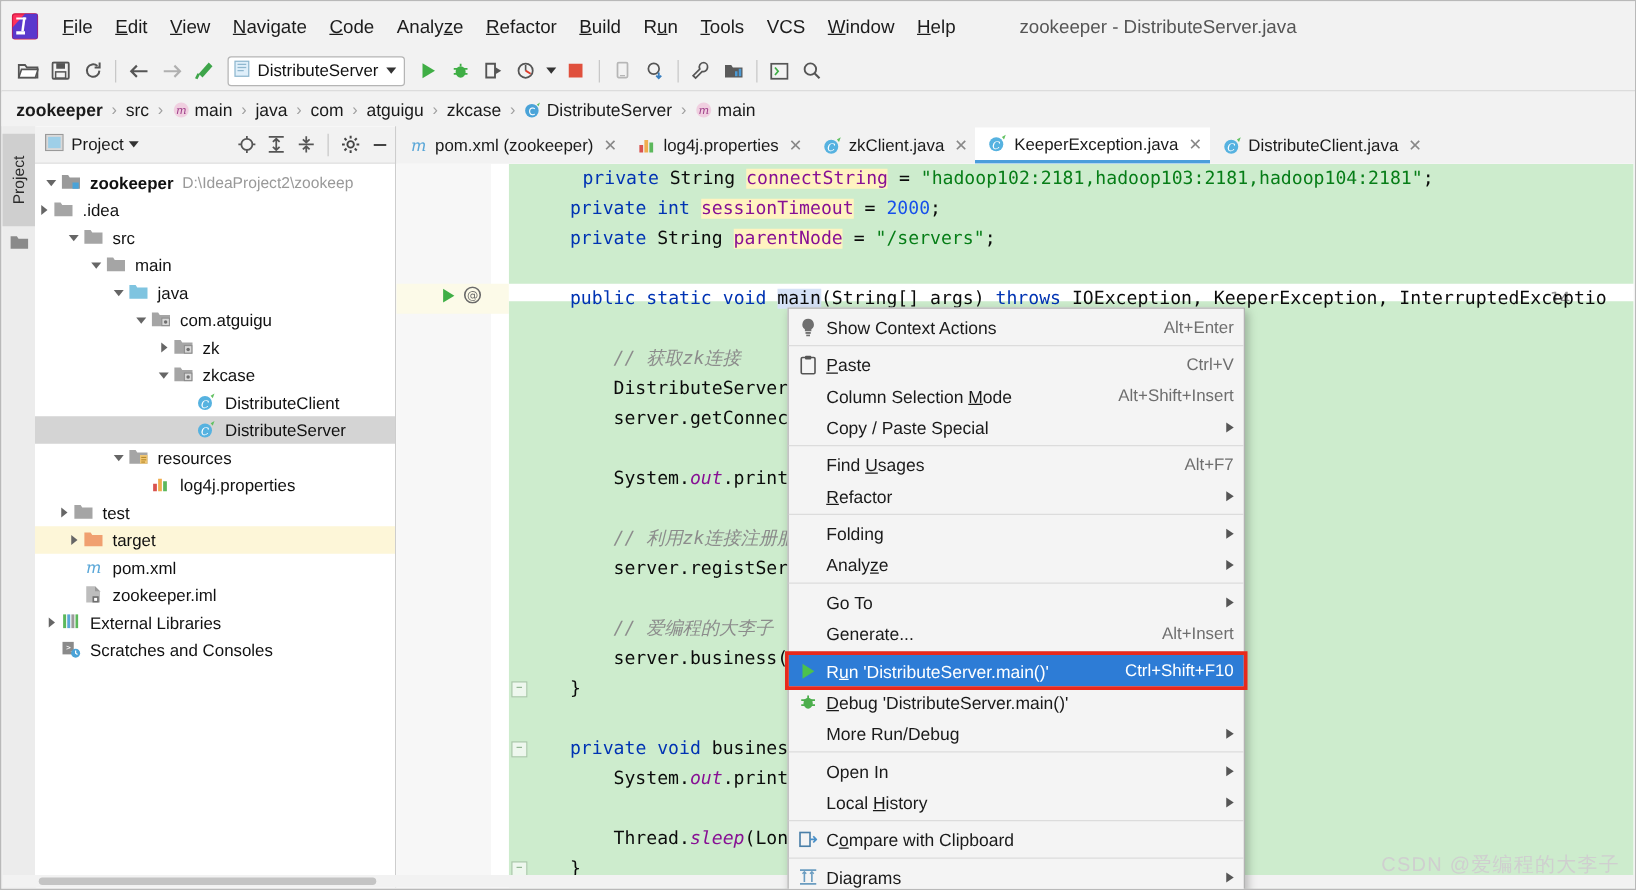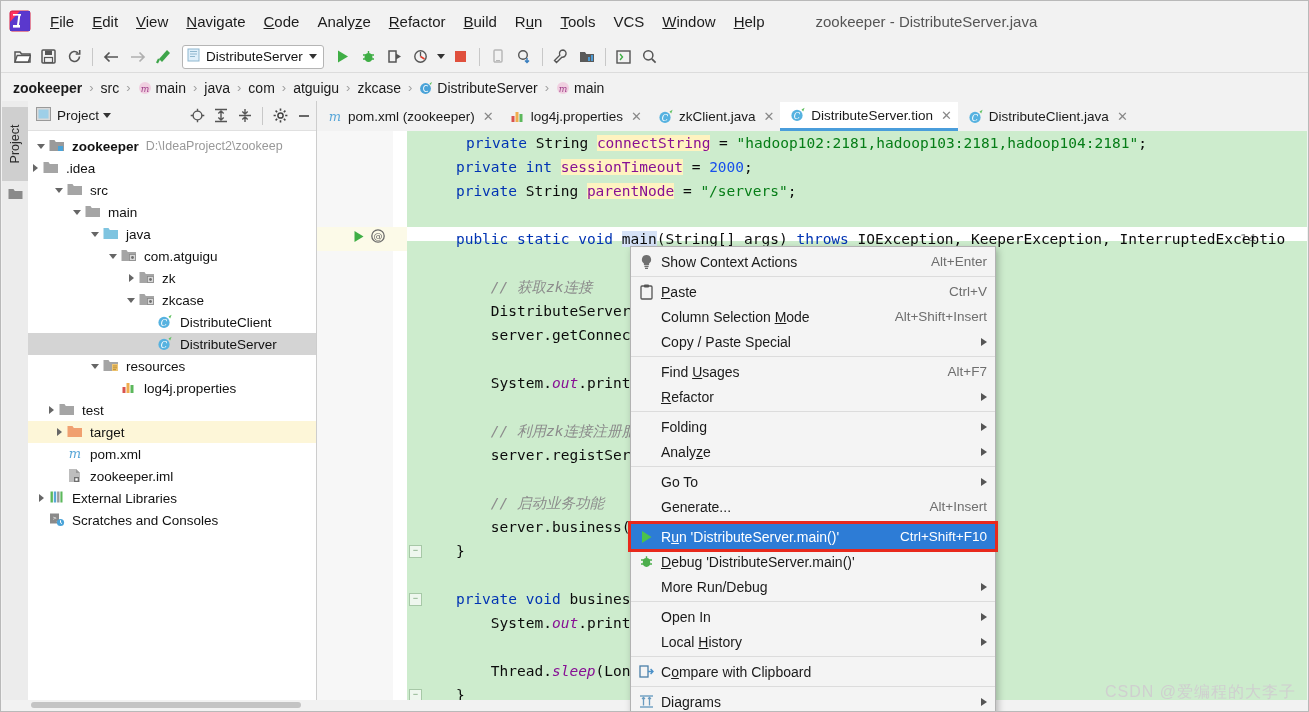--- a/index.html
+++ b/index.html
@@ -600,21 +600,21 @@
           </svg></span>
         <span>zkClient.java</span>
         <span class="x">✕</span>
       </div>
       <div class="etab active">
         <span class="ti"><svg width="16" height="15" viewBox="0 0 16 15">
             <circle cx="7" cy="8.4" r="5.6" fill="#56b2e0"></circle>
             <text x="7" y="12" font-size="8.4" text-anchor="middle" fill="#fff" font-family="DejaVu Serif" font-style="italic">C</text>
             <path d="M11.5 2.6 L14.6 0.8 L13.2 4.6 Z" fill="#62c162"></path>
           </svg></span>
-        <span>DistributeServer.tion</span>
+        <span>KeeperException.java</span>
         <span class="x">✕</span>
       </div>
       <div class="etab">
         <span class="ti"><svg width="16" height="15" viewBox="0 0 16 15">
             <circle cx="7" cy="8.4" r="5.6" fill="#56b2e0"></circle>
             <text x="7" y="12" font-size="8.4" text-anchor="middle" fill="#fff" font-family="DejaVu Serif" font-style="italic">C</text>
             <path d="M11.5 2.6 L14.6 0.8 L13.2 4.6 Z" fill="#62c162"></path>
           </svg></span>
         <span>DistributeClient.java</span>
         <span class="x">✕</span>
@@ -677,21 +677,21 @@
           <div class="cl" style="top: 120px; left: 14px;"></div>
           <div class="cl" style="top: 144px; left: 14px;"><span class="cmt">        // 获取zk连接</span></div>
           <div class="cl" style="top: 168px; left: 14px;">        DistributeServer</div>
           <div class="cl" style="top: 192px; left: 14px;">        server.getConnect</div>
           <div class="cl" style="top: 216px; left: 14px;"></div>
           <div class="cl" style="top: 240px; left: 14px;">        System.<span class="stat">out</span>.printl</div>
           <div class="cl" style="top: 264px; left: 14px;"></div>
           <div class="cl" style="top: 288px; left: 14px;"><span class="cmt">        // 利用zk连接注册服务</span></div>
           <div class="cl" style="top: 312px; left: 14px;">        server.registServ</div>
           <div class="cl" style="top: 336px; left: 14px;"></div>
-          <div class="cl" style="top: 360px; left: 14px;"><span class="cmt">        // 启动业务功能</span></div>
+          <div class="cl" style="top: 360px; left: 14px;"><span class="cmt">        // 爱编程的大李子</span></div>
           <div class="cl" style="top: 384px; left: 14px;">        server.<span class="mname">business</span>(a</div>
           <div class="cl" style="top: 408px; left: 14px;">    }</div>
           <div class="cl" style="top: 432px; left: 14px;"></div>
           <div class="cl" style="top: 456px; left: 14px;">    <span class="kw">private</span> <span class="kw">void</span> <span class="mname">business</span>                               tion {</div>
           <div class="cl" style="top: 480px; left: 14px;">        System.<span class="stat">out</span>.printl</div>
           <div class="cl" style="top: 504px; left: 14px;"></div>
           <div class="cl" style="top: 528px; left: 14px;">        Thread.<span class="stat">sleep</span>(Long</div>
           <div class="cl" style="top: 552px; left: 14px;">    }</div>
         </div>
 

